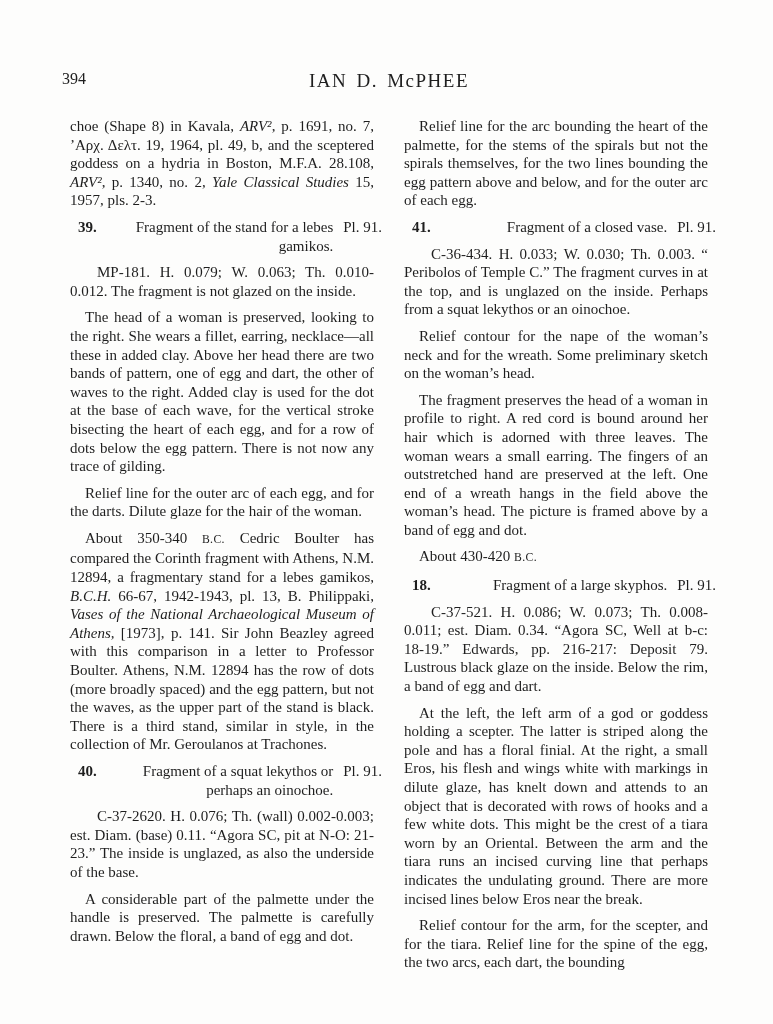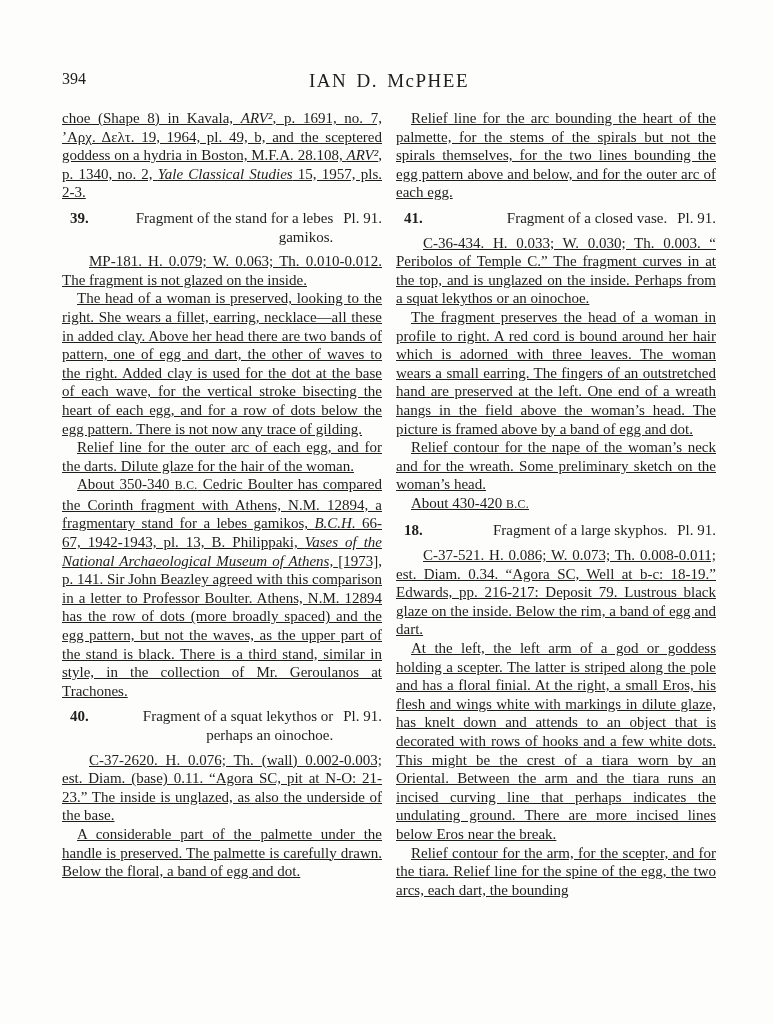--- a/index.html
+++ b/index.html
@@ -37,29 +37,29 @@
     display: flex;
     gap: 14px;
     margin-top: 19px;
   }
   .col {
     width: 320px;
     font-size: 15px;
     line-height: 18.6px;
     text-align: justify;
   }
-  .col p { margin: 0; text-decoration: underline; }
+  .col p { margin: 8px; }
   .indent0 { text-indent: 0; }
   .indent1 { text-indent: 15px; }
   .indent2 { text-indent: 27px; }
   .it { font-style: italic; }
   .sc { font-size: 0.78em; letter-spacing: 0.4px; }
   .entry {
     display: flex;
-    margin: 7px 0 6px 8px;
+    margin: 7px 0 6px 16px;
   }
   .entry-num {
     flex: 0 0 30px;
     font-weight: bold;
   }
   .entry-title {
     flex: 1 1 auto;
     padding-left: 15px;
     text-indent: -15px;
     text-align: right;
@@ -99,22 +99,22 @@
         <p class="para indent1"><span>A considerable part of the palmette under the handle is preserved. The palmette is carefully drawn. Below the floral, a band of egg and dot.</span></p>
       </div>
     <div class="col">
         <p class="para indent1"><span>Relief line for the arc bounding the heart of the palmette, for the stems of the spirals but not the spirals themselves, for the two lines bounding the egg pattern above and below, and for the outer arc of each egg.</span></p>
         <div class="entry">
           <span class="entry-num">41.</span>
           <span class="entry-title">Fragment of a closed vase.</span>
           <span class="entry-plate">Pl. 91.</span>
         </div>
         <p class="para indent2"><span>C-36-434. H. 0.033; W. 0.030; Th. 0.003. “ Peribolos of Temple C.” The fragment curves in at the top, and is unglazed on the inside. Perhaps from a squat lekythos or an oinochoe.</span></p>
+        <p class="para indent1"><span>Relief contour for the nape of the woman’s neck and for the wreath. Some preliminary sketch on the woman’s head.</span></p>
         <p class="para indent1"><span>The fragment preserves the head of a woman in profile to right. A red cord is bound around her hair which is adorned with three leaves. The woman wears a small earring. The fingers of an outstretched hand are preserved at the left. One end of a wreath hangs in the field above the woman’s head. The picture is framed above by a band of egg and dot.</span></p>
-        <p class="para indent1"><span>Relief contour for the nape of the woman’s neck and for the wreath. Some preliminary sketch on the woman’s head.</span></p>
         <p class="para indent1"><span>About 430-420 </span><span class="sc">B.C.</span></p>
         <div class="entry">
           <span class="entry-num">18.</span>
           <span class="entry-title">Fragment of a large skyphos.</span>
           <span class="entry-plate">Pl. 91.</span>
         </div>
         <p class="para indent2"><span>C-37-521. H. 0.086; W. 0.073; Th. 0.008-0.011; est. Diam. 0.34. “Agora SC, Well at b-c: 18-19.” Edwards, pp. 216-217: Deposit 79. Lustrous black glaze on the inside. Below the rim, a band of egg and dart.</span></p>
         <p class="para indent1"><span>At the left, the left arm of a god or goddess holding a scepter. The latter is striped along the pole and has a floral finial. At the right, a small Eros, his flesh and wings white with markings in dilute glaze, has knelt down and attends to an object that is decorated with rows of hooks and a few white dots. This might be the crest of a tiara worn by an Oriental. Between the arm and the tiara runs an incised curving line that perhaps indicates the undulating ground. There are more incised lines below Eros near the break.</span></p>
         <p class="para indent1"><span>Relief contour for the arm, for the scepter, and for the tiara. Relief line for the spine of the egg, the two arcs, each dart, the bounding</span></p>
       </div>

